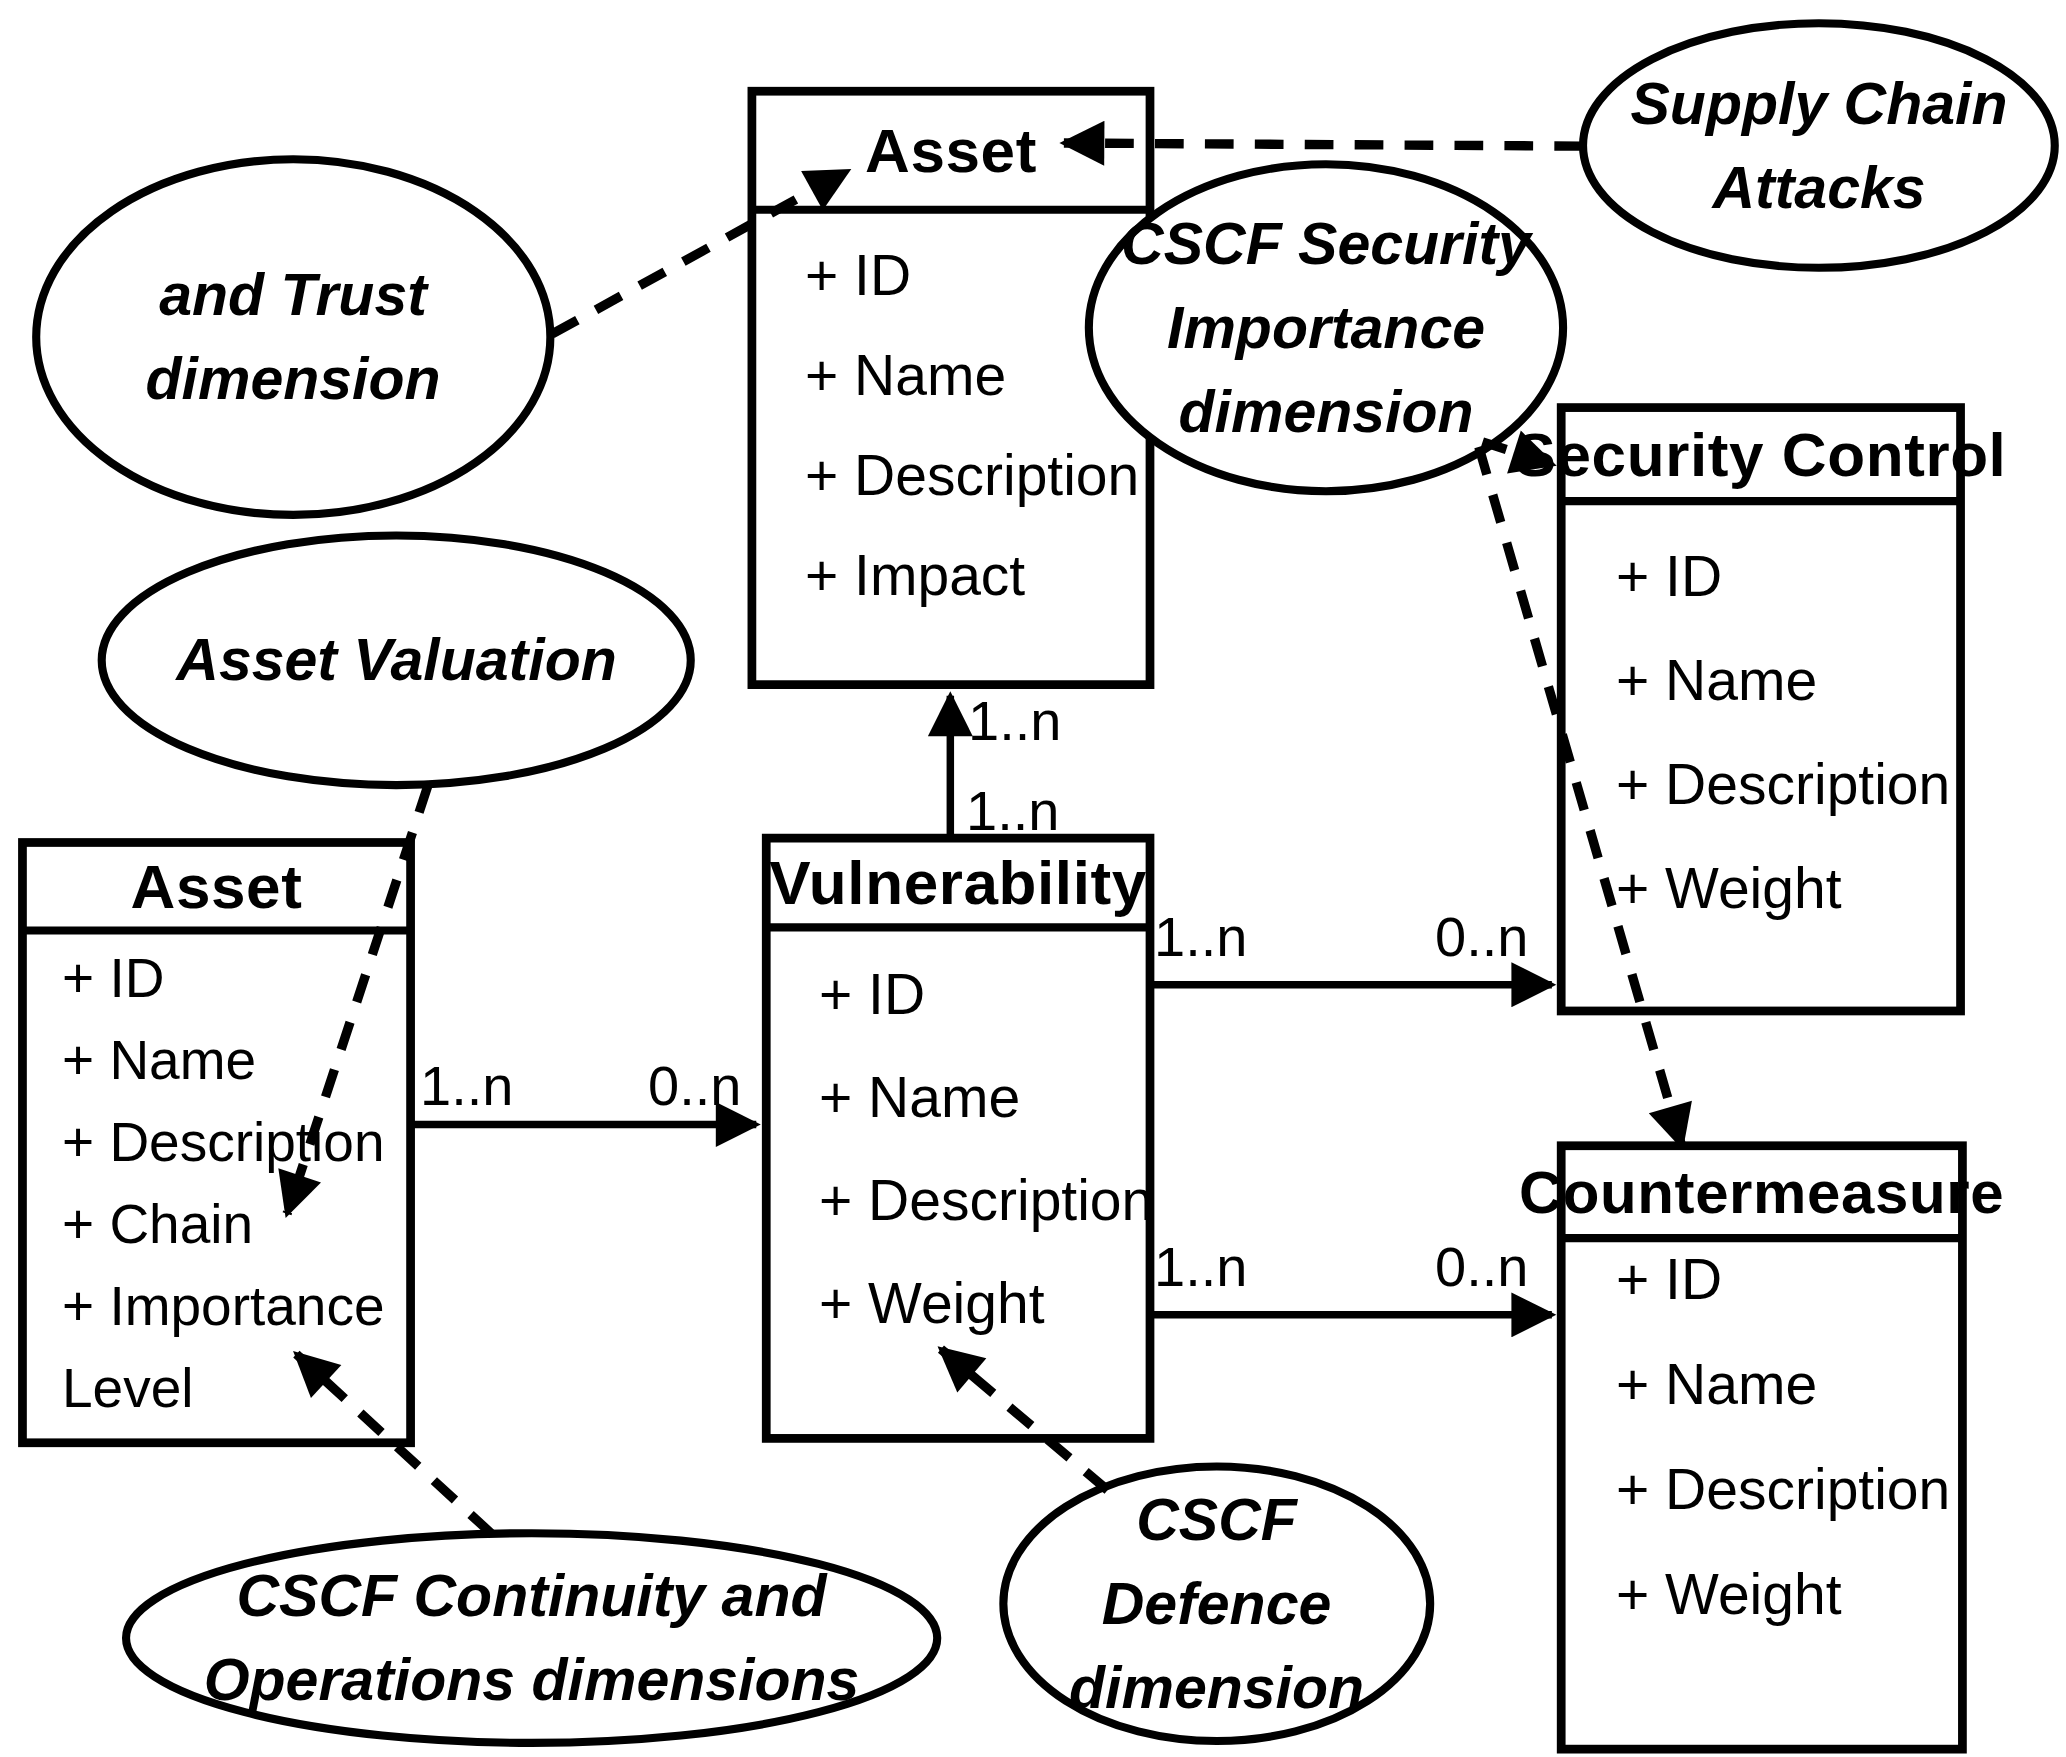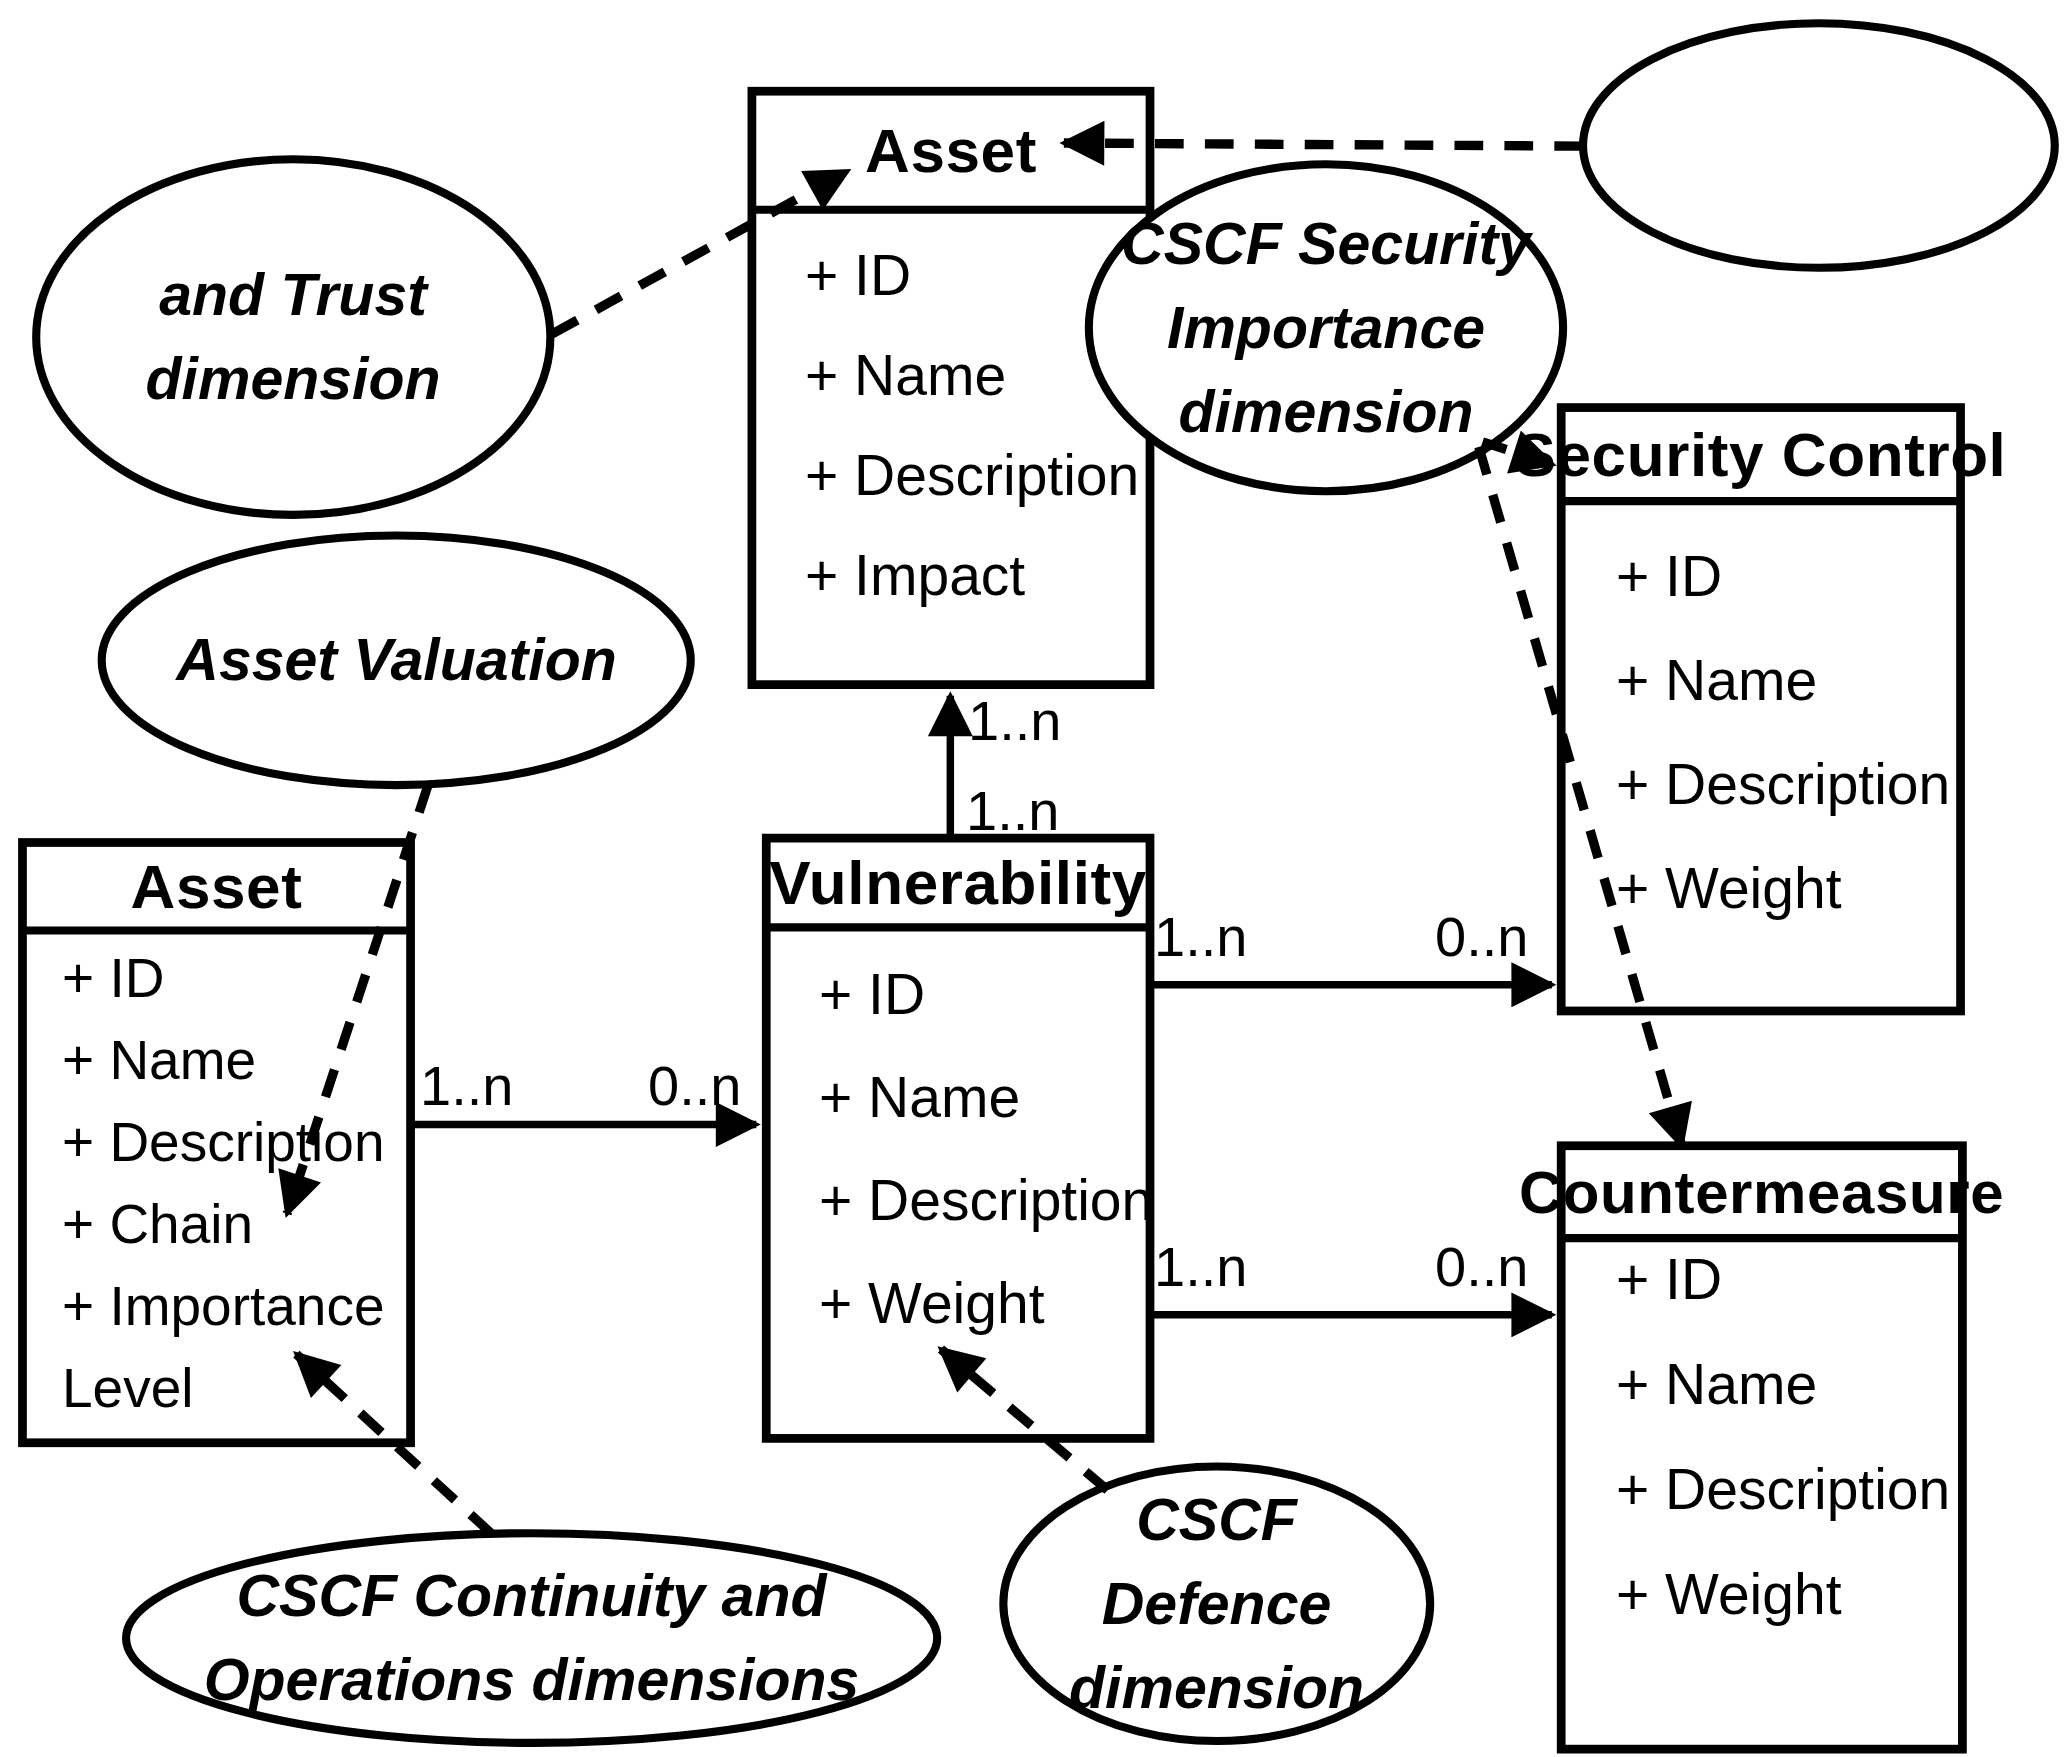--- a/index.html
+++ b/index.html
@@ -110,20 +110,24 @@
     <div class="attr-row">+ Name</div>
     <div class="attr-row">+ Description</div>
     <div class="attr-row">+ Weight</div>
   </div>
 
   <div class="ellipse-label" style="left:36px;top:159px;width:514px;height:356px;">
     <div>and Trust</div>
     <div>dimension</div>
   </div>
 
+  <div class="ellipse-label" style="left:1583px;top:23px;width:472px;height:245px;">
+    <div>Supply Chain</div>
+    <div>Attacks</div>
+  </div>
 
   <div class="ellipse-label" style="left:1089px;top:164px;width:474px;height:327px;">
     <div>CSCF Security</div>
     <div>Importance</div>
     <div>dimension</div>
   </div>
 
   <div class="ellipse-label" style="left:102px;top:535px;width:589px;height:250px;">
     <div>Asset Valuation</div>
   </div>

